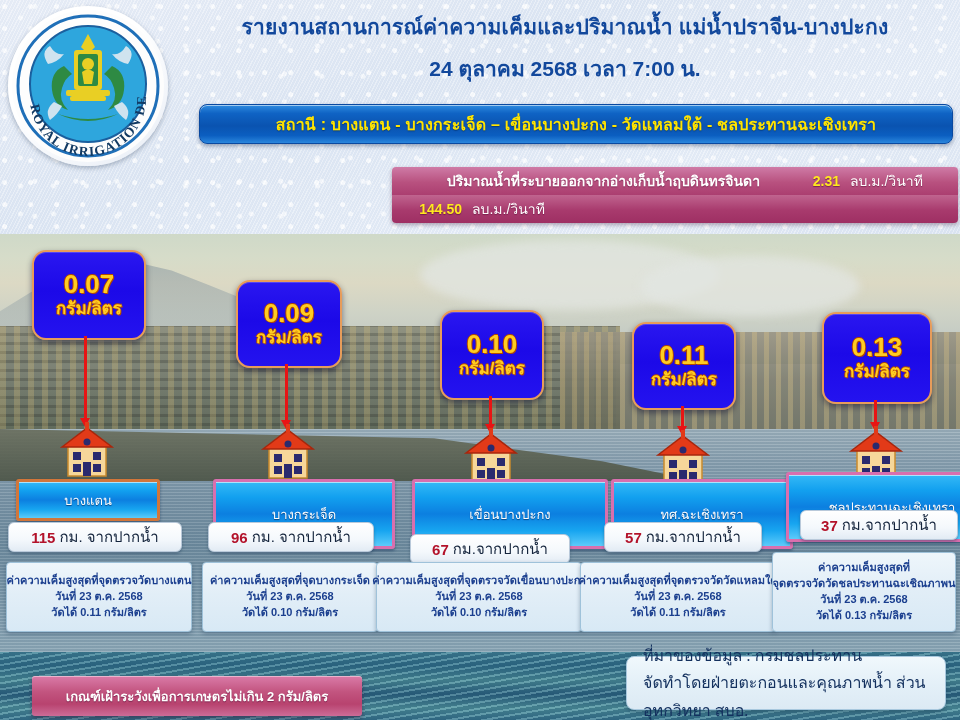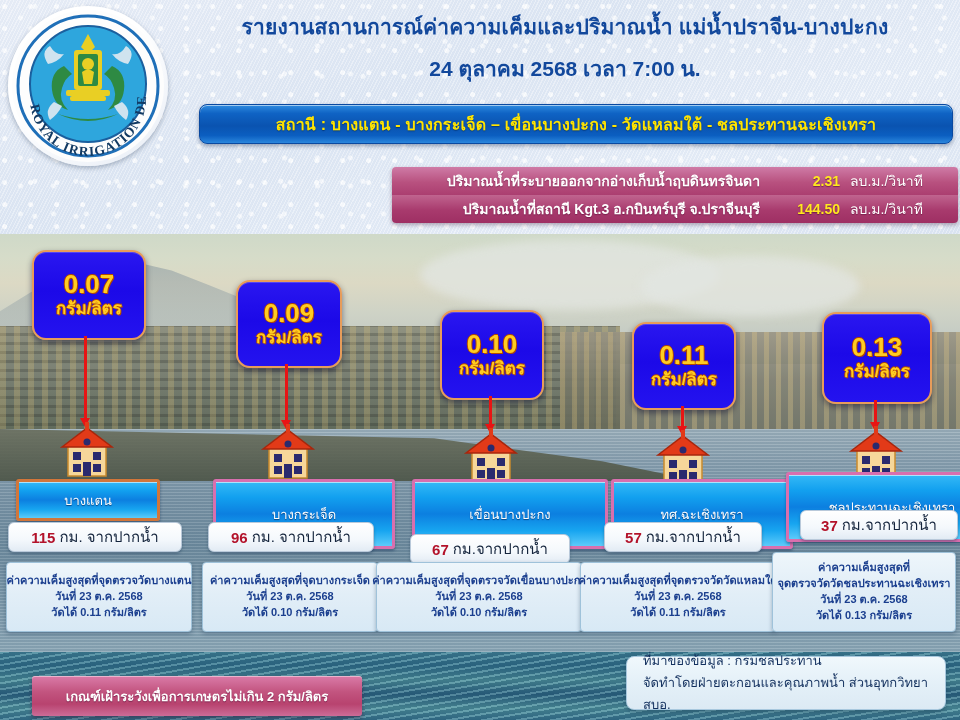--- a/index.html
+++ b/index.html
@@ -147,21 +147,21 @@
     background:linear-gradient(180deg,#da7ba8 0%,#c2547f 40%,#b8436f 70%,#cd6c97 100%);
     box-shadow:0 2px 4px rgba(60,10,45,.45),inset 0 1px 0 rgba(255,255,255,.45);
     display:flex;align-items:center;justify-content:center;margin-left:10px;}
   .criteria span{font-size:13px;font-weight:bold;color:#ffffff;text-shadow:0 1px 1px rgba(80,10,50,.6);}
 
   
   .source{position:absolute;left:626px;top:656px;width:320px;height:54px;border-radius:8px;
     background:linear-gradient(180deg,#f0f8fc 0%,#e4f0f8 50%,#dceaf4 100%);
     border:1px solid #a8c8de;box-shadow:0 2px 4px rgba(20,50,80,.4);
     display:flex;flex-direction:column;justify-content:center;padding-left:16px;box-sizing:border-box;}
-  .source div{font-size:13px;color:#13305e;line-height:1.7;}
+  .source div{font-size:16px;color:#13305e;line-height:1.7;font-family:Liberation Serif, serif;}
 </style>
 </head>
 <body>
 
 <div id="stage">
 
   <div class="top-band"></div>
 
   <div class="emblem">
     <svg width="160" height="160" viewBox="0 0 160 160" aria-hidden="true">
@@ -201,21 +201,20 @@
     <span>สถานี : บางแตน - บางกระเจ็ด – เขื่อนบางปะกง - วัดแหลมใต้ - ชลประทานฉะเชิงเทรา</span>
   </div>
 
   <div class="pink-box">
     <div class="pink-row r1">
       <div class="pink-label">ปริมาณน้ำที่ระบายออกจากอ่างเก็บน้ำฤบดินทรจินดา</div>
       <div class="pink-value">2.31</div>
       <div class="pink-unit">ลบ.ม./วินาที</div>
     </div>
     <div class="pink-row r2">
-      <div class="pink-label">ปริมาณน้ำที่สถานี Kgt.3 อ.กบินทร์บุรี จ.ปราจีนบุรี</div>
       <div class="pink-value">144.50</div>
       <div class="pink-unit">ลบ.ม./วินาที</div>
     </div>
   </div>
 
   <div class="photo">
     <div class="sky"></div>
     <div class="cloud" style="left:420px;top:6px;width:300px;height:70px;"></div>
     <div class="cloud" style="left:640px;top:22px;width:220px;height:60px;"></div>
     <div class="hills"></div>
@@ -370,21 +369,21 @@
   </div>
   <div class="name-bar f-pink" style="left:786px;top:472px;width:172px;">
     <span>ชลประทานฉะเชิงเทรา</span>
   </div>
   <div class="dist-box" style="left:800px;top:510px;width:156px;">
     <span class="dist-num">37</span>
     <span class="dist-txt">กม.จากปากน้ำ</span>
   </div>
   <div class="detail-box" style="left:772px;top:552px;width:184px;height:80px;">
     <div>ค่าความเค็มสูงสุดที่</div>
-    <div>จุดตรวจวัดวัดชลประทานฉะเชิงเทรา</div>
+    <div>จุดตรวจวัดวัดชลประทานฉะเชิณภาพน</div>
     <div>วันที่ 23 ต.ค. 2568</div>
     <div>วัดได้ 0.13 กรัม/ลิตร</div>
   </div>
 
   <div class="bottom-water"></div>
 
   <div class="criteria">
     <span>เกณฑ์เฝ้าระวังเพื่อการเกษตรไม่เกิน  2 กรัม/ลิตร</span>
   </div>
 

